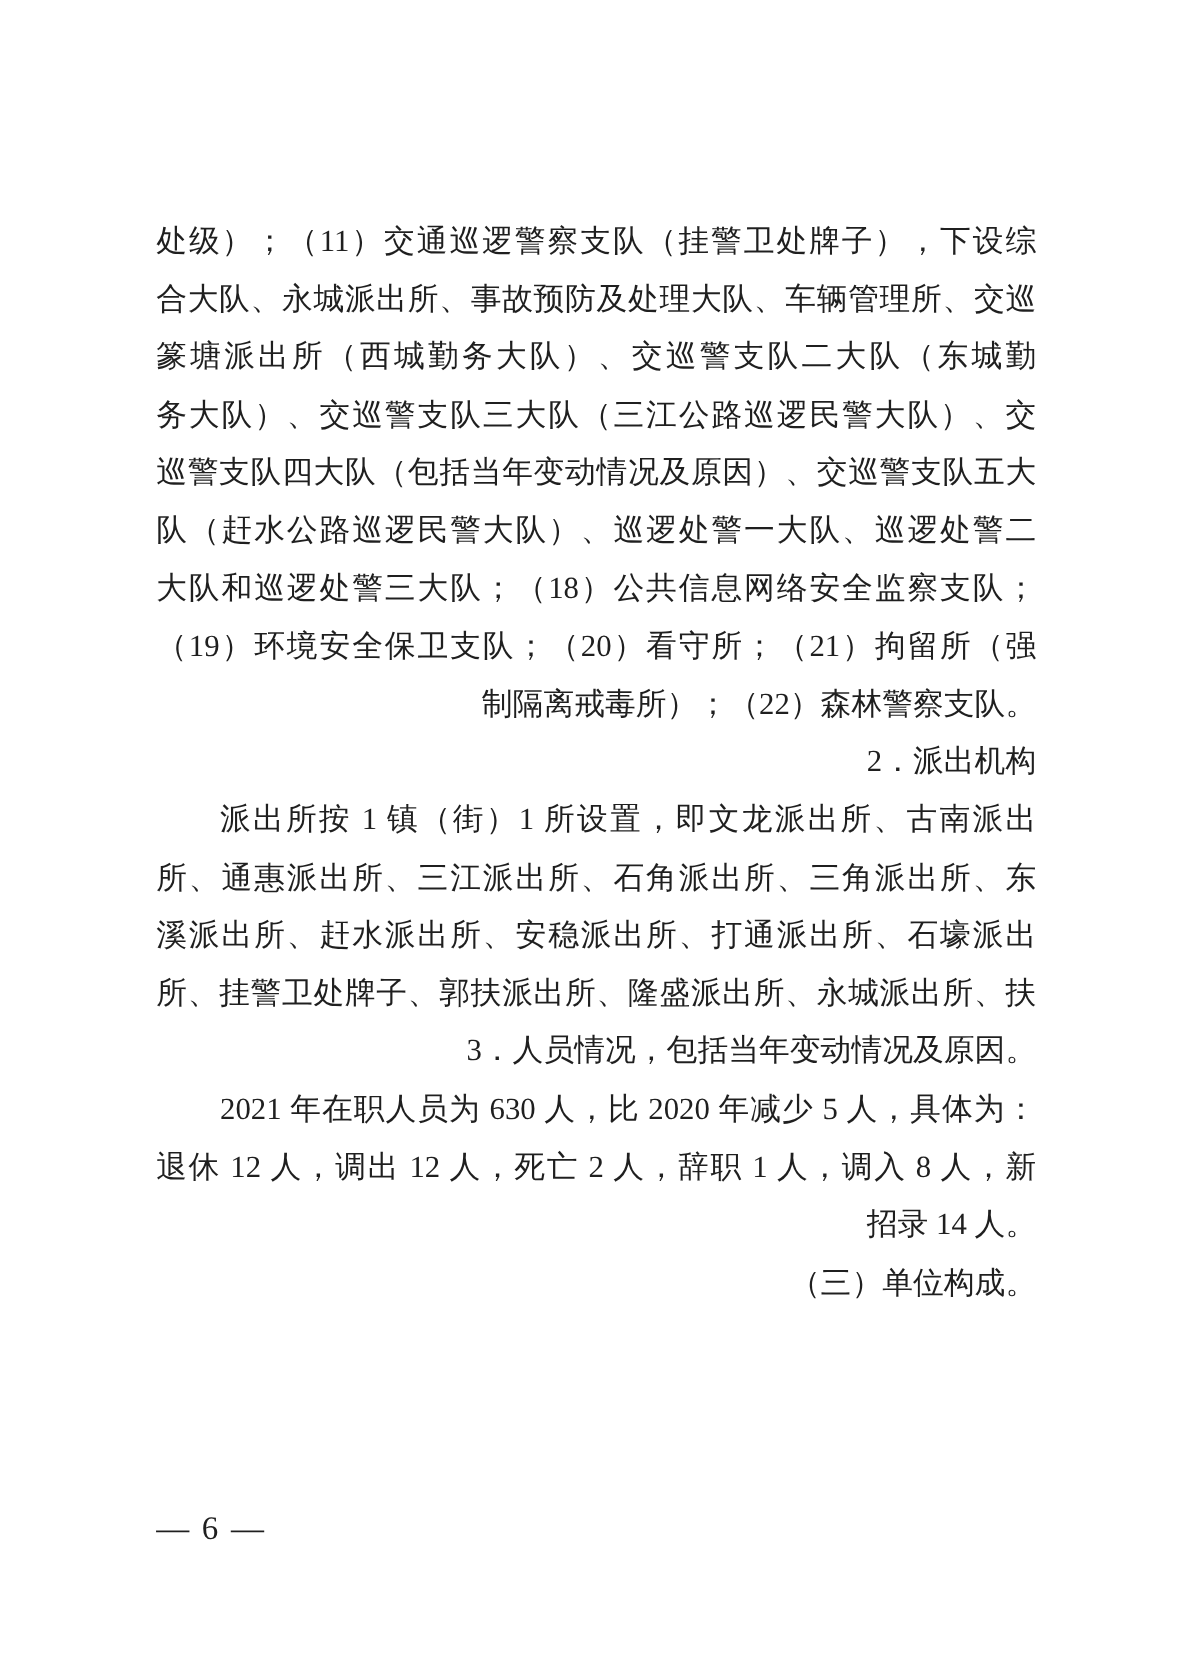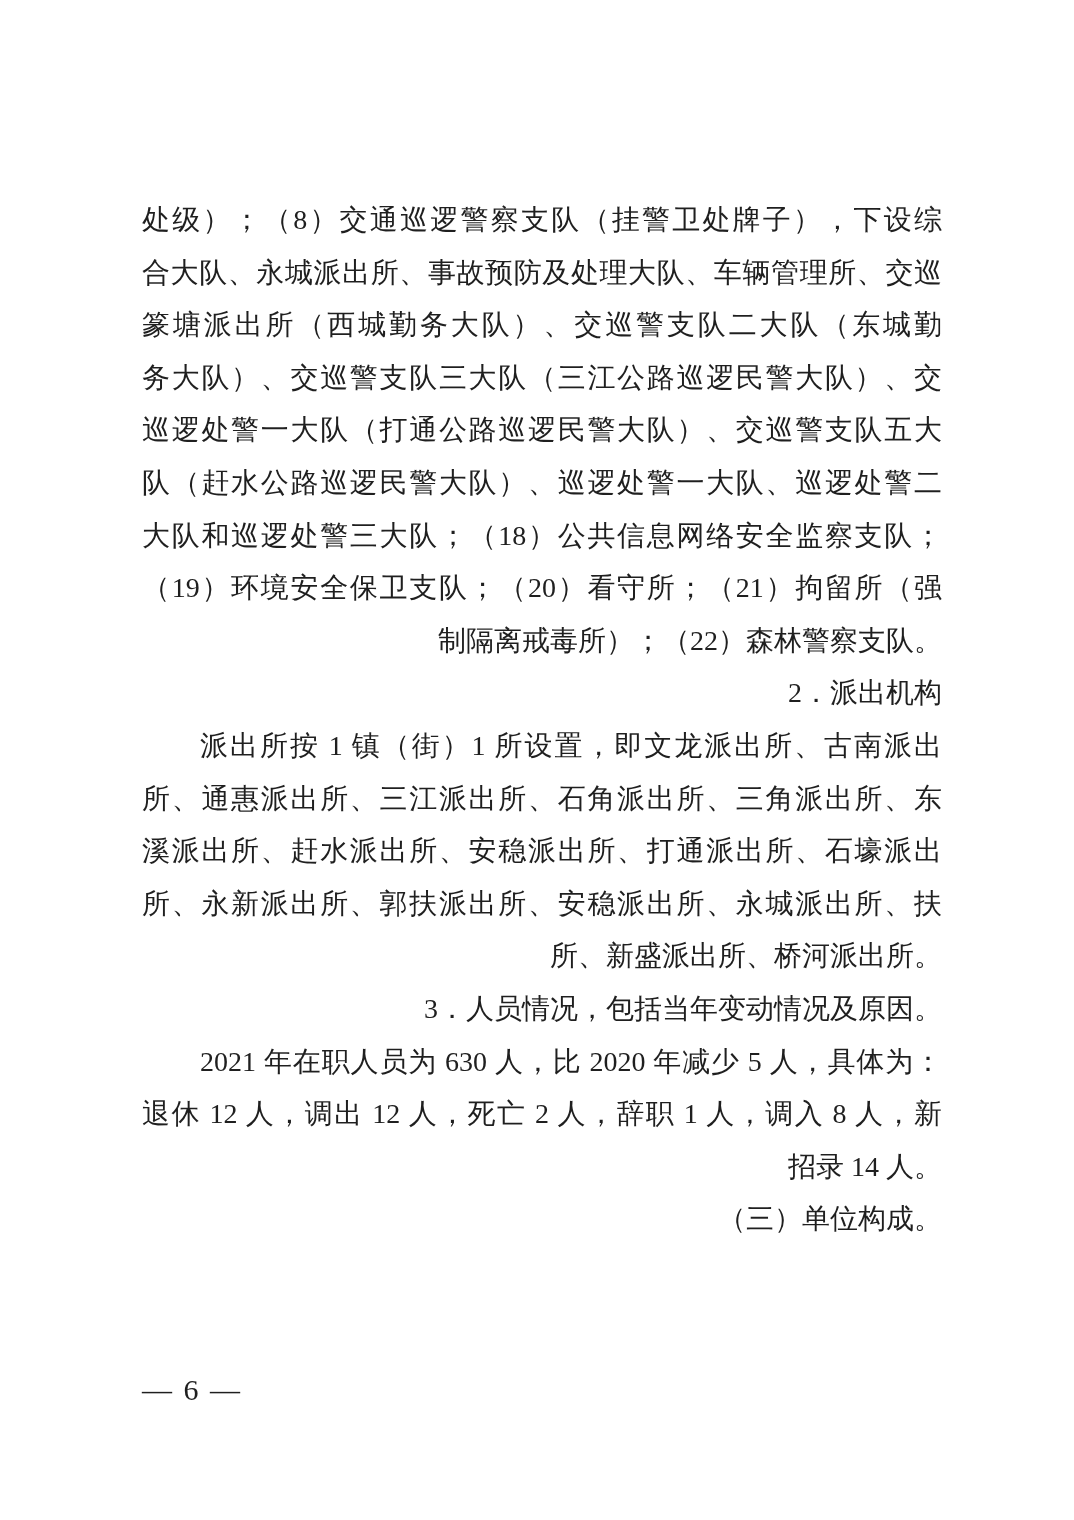--- a/index.html
+++ b/index.html
@@ -43,35 +43,34 @@
     line-height: 44px;
     color: #1f1f1f;
     letter-spacing: 2px;
   }
 </style>
 </head>
 <body>
 
 <div class="page">
   <main class="body-text">
-    <div class="line fill">处级）；（8）交通巡逻警察支队（挂警卫处牌子），下设综</div>
+    <div class="line fill">处级）；（11）交通巡逻警察支队（挂警卫处牌子），下设综</div>
     <div class="line fill">合大队、永城派出所、事故预防及处理大队、车辆管理所、交巡</div>
     <div class="line fill">篆塘派出所（西城勤务大队）、交巡警支队二大队（东城勤</div>
     <div class="line fill">务大队）、交巡警支队三大队（三江公路巡逻民警大队）、交</div>
-    <div class="line fill">巡逻处警一大队（打通公路巡逻民警大队）、交巡警支队五大</div>
+    <div class="line fill">巡警支队四大队（包括当年变动情况及原因）、交巡警支队五大</div>
     <div class="line fill">队（赶水公路巡逻民警大队）、巡逻处警一大队、巡逻处警二</div>
     <div class="line fill">大队和巡逻处警三大队；（18）公共信息网络安全监察支队；</div>
     <div class="line fill">（19）环境安全保卫支队；（20）看守所；（21）拘留所（强</div>
     <div class="line">制隔离戒毒所）；（22）森林警察支队。</div>
     <div class="line indent">2．派出机构</div>
     <div class="line fill indent">派出所按 1 镇（街）1 所设置，即文龙派出所、古南派出</div>
     <div class="line fill">所、通惠派出所、三江派出所、石角派出所、三角派出所、东</div>
     <div class="line fill">溪派出所、赶水派出所、安稳派出所、打通派出所、石壕派出</div>
-    <div class="line fill">所、永新派出所、郭扶派出所、安稳派出所、永城派出所、扶</div>
-    <div class="line">所、新盛派出所、桥河派出所。</div>
+    <div class="line fill">所、挂警卫处牌子、郭扶派出所、隆盛派出所、永城派出所、扶</div>
     <div class="line indent">3．人员情况，包括当年变动情况及原因。</div>
     <div class="line fill indent">2021 年在职人员为 630 人，比 2020 年减少 5 人，具体为：</div>
     <div class="line fill">退休 12 人，调出 12 人，死亡 2 人，辞职 1 人，调入 8 人，新</div>
     <div class="line">招录 14 人。</div>
     <div class="line indent">（三）单位构成。</div>
   </main>
 
   <footer class="page-footer">
     <span>— 6 —</span>
   </footer>

